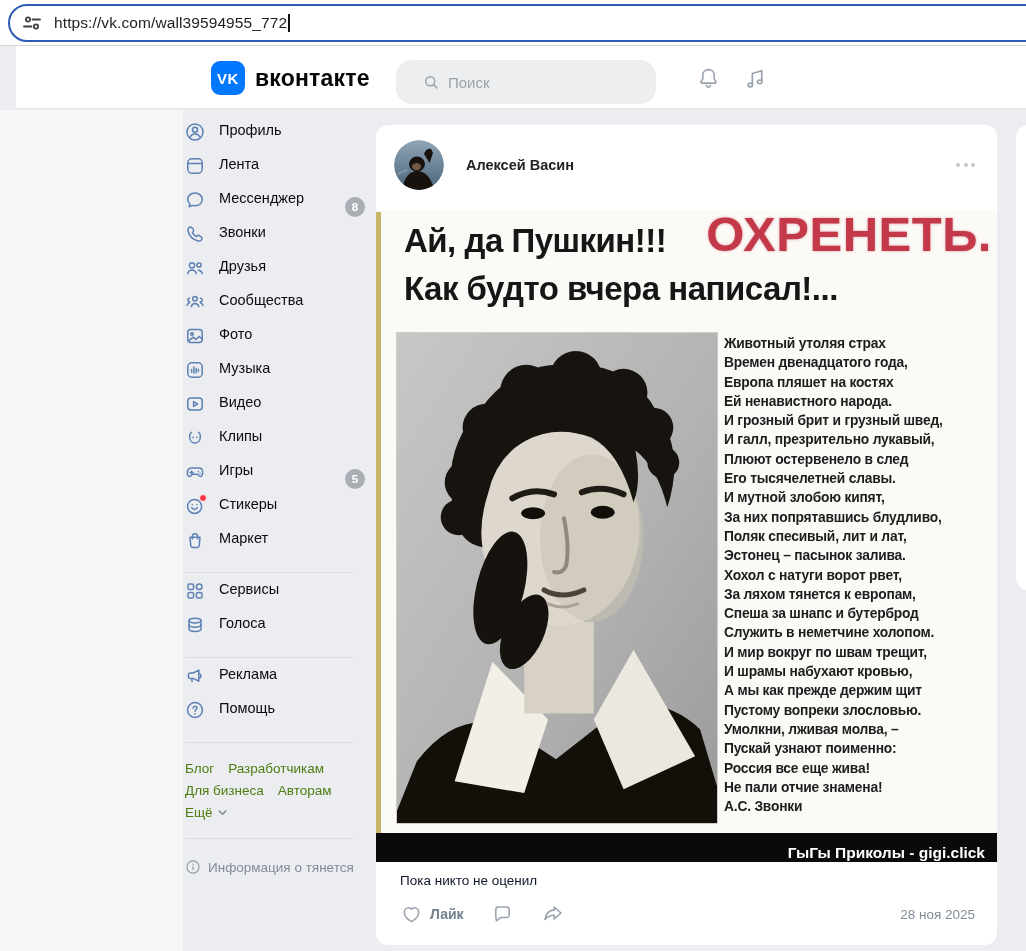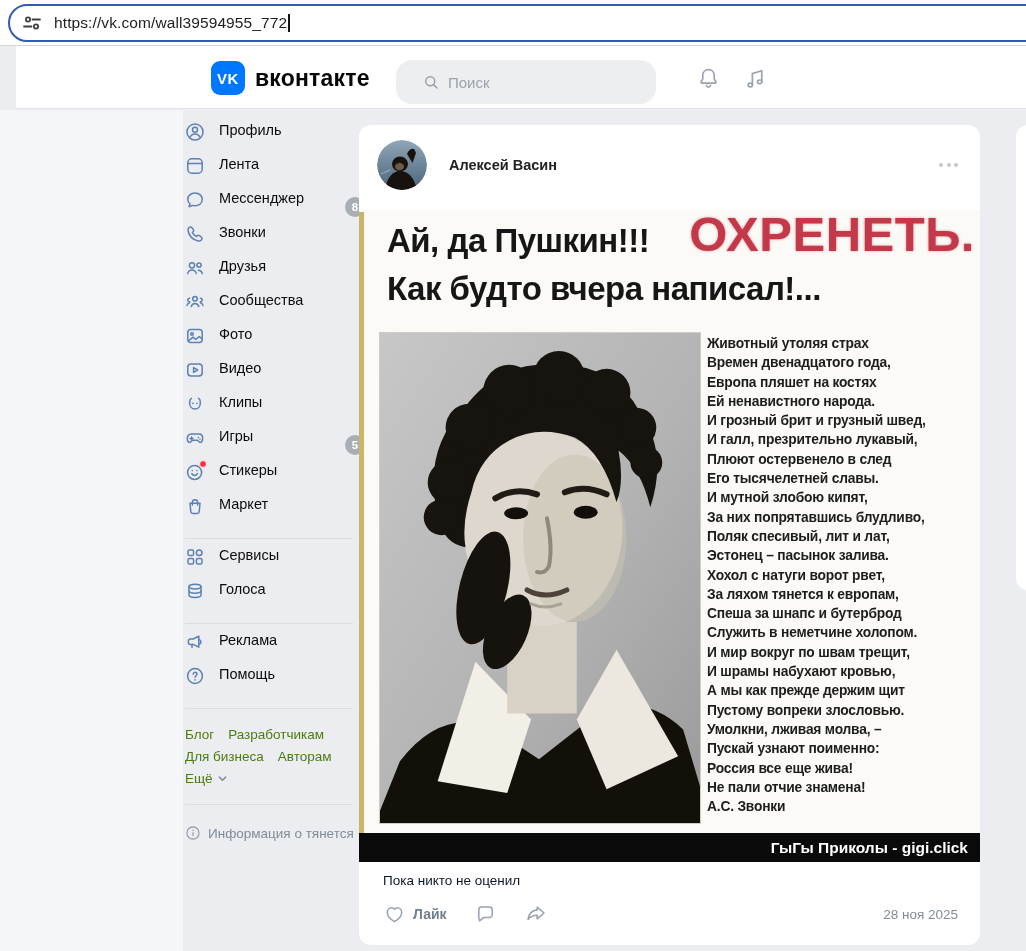--- a/index.html
+++ b/index.html
@@ -55,21 +55,21 @@
   .sdivider { height:1px; background:#dadce0; margin:8px 0 8px 0; width:168px; }
   .side-footer { display:flex; flex-wrap:wrap; gap:7px 14px; padding:10px 0 10px 0; width:180px; }
   .side-footer a { font-size:13.5px; color:#4d7c0f; text-decoration:none; cursor:pointer;
     display:inline-flex; align-items:center; }
   .side-footer a svg { margin-left:4px; }
   .info-row { display:flex; align-items:center; padding-top:12px; cursor:pointer; }
   .info-row svg { stroke:#8e98a4; fill:none; stroke-width:1.4; margin-right:7px; }
   .info-row span { font-size:13.5px; color:#818c99; }
 
   
-  .post-card { position:absolute; left:359px; top:125px; width:621px; height:820px;
+  .post-card { position:absolute; left:376px; top:125px; width:621px; height:820px;
     background:#fff; border-radius:12px; overflow:hidden; }
   .post-head { height:85px; display:flex; align-items:center; padding:0 20px 6px 18px; }
   .avatar { width:50px; height:50px; border-radius:50%; overflow:hidden; flex:0 0 auto;
     cursor:pointer; }
   .author { margin-left:22px; font-size:14.5px; font-weight:bold; color:#222; cursor:pointer; }
   .dots { margin-left:auto; display:flex; gap:3.5px; cursor:pointer; padding:6px 2px; }
   .dots i { width:4px; height:4px; border-radius:50%; background:#c2c7cc; }
 
   
   .meme { position:relative; width:621px; height:652px; background:#fbfaf7; cursor:pointer;
@@ -81,21 +81,21 @@
     color:#161616; letter-spacing:-.5px; }
   .meme-red { position:absolute; right:5px; top:-4px; font-size:49px; font-weight:bold;
     color:#c4394a; letter-spacing:.5px; text-shadow:0 0 3px rgba(196,57,74,.45); }
   .portrait { position:absolute; left:20px; top:122px; width:322px; height:492px;
     border:1px solid #cfccc6; background:#b5b5b5; }
   .portrait svg { display:block; width:100%; height:100%; }
   .poem { position:absolute; left:348px; top:124px; width:268px; }
   .poem-line { font-size:13.8px; font-weight:bold; line-height:19.3px; color:#1d1d1d;
     white-space:nowrap; letter-spacing:-.2px; }
   .wm-bar { position:absolute; left:0; bottom:0; width:621px; height:29px; background:#0a0a0a;
-    display:flex; align-items:center; justify-content:flex-end; padding-right:12px; }
+    display:flex; align-items:flex-end; justify-content:flex-end; padding-right:12px; }
   .wm-bar span { color:#fff; font-size:15.5px; font-weight:bold; }
 
   
   .rate-status { margin:11px 0 0 24px; font-size:13.5px; color:#0f172a; }
   .actions { display:flex; align-items:center; padding:14px 22px 0 24px; }
   .act-btn { display:flex; align-items:center; border:none; background:none; cursor:pointer;
     padding:0; }
   .act-btn svg { stroke:#99a2ad; fill:none; stroke-width:1.6; stroke-linecap:round;
     stroke-linejoin:round; }
   .act-label { margin-left:7px; font-size:14px; font-weight:bold; color:#72808d; }
@@ -229,20 +229,29 @@
     <span class="sicon">
       <svg viewBox="0 0 20 20" width="20" height="20">
         <rect x="2.8" y="3.6" width="14.4" height="12.8" rx="3"></rect>
         <circle cx="7" cy="8" r="1.3"></circle>
         <path d="M4.2 14.4l3.8-3.3 2.8 2.3 3.4-2.9 2.6 2.1"></path>
       </svg>
       </span>
     <span class="slabel">Фото</span>
   </div>
 
+  <div class="side-item">
+    <span class="sicon">
+      <svg viewBox="0 0 20 20" width="20" height="20">
+        <rect x="2.8" y="2.8" width="14.4" height="14.4" rx="4"></rect>
+        <path d="M6.6 12.2V9.4 M8.9 13V7 M11.2 13V8.4 M13.4 11.6V9.2"></path>
+      </svg>
+      </span>
+    <span class="slabel">Музыка</span>
+  </div>
 
   <div class="side-item">
     <span class="sicon">
       <svg viewBox="0 0 20 20" width="20" height="20">
         <rect x="2.8" y="4" width="14.4" height="12" rx="3.2"></rect>
         <path d="M8.6 7.6l4 2.4-4 2.4z"></path>
       </svg>
       </span>
     <span class="slabel">Видео</span>
   </div>

